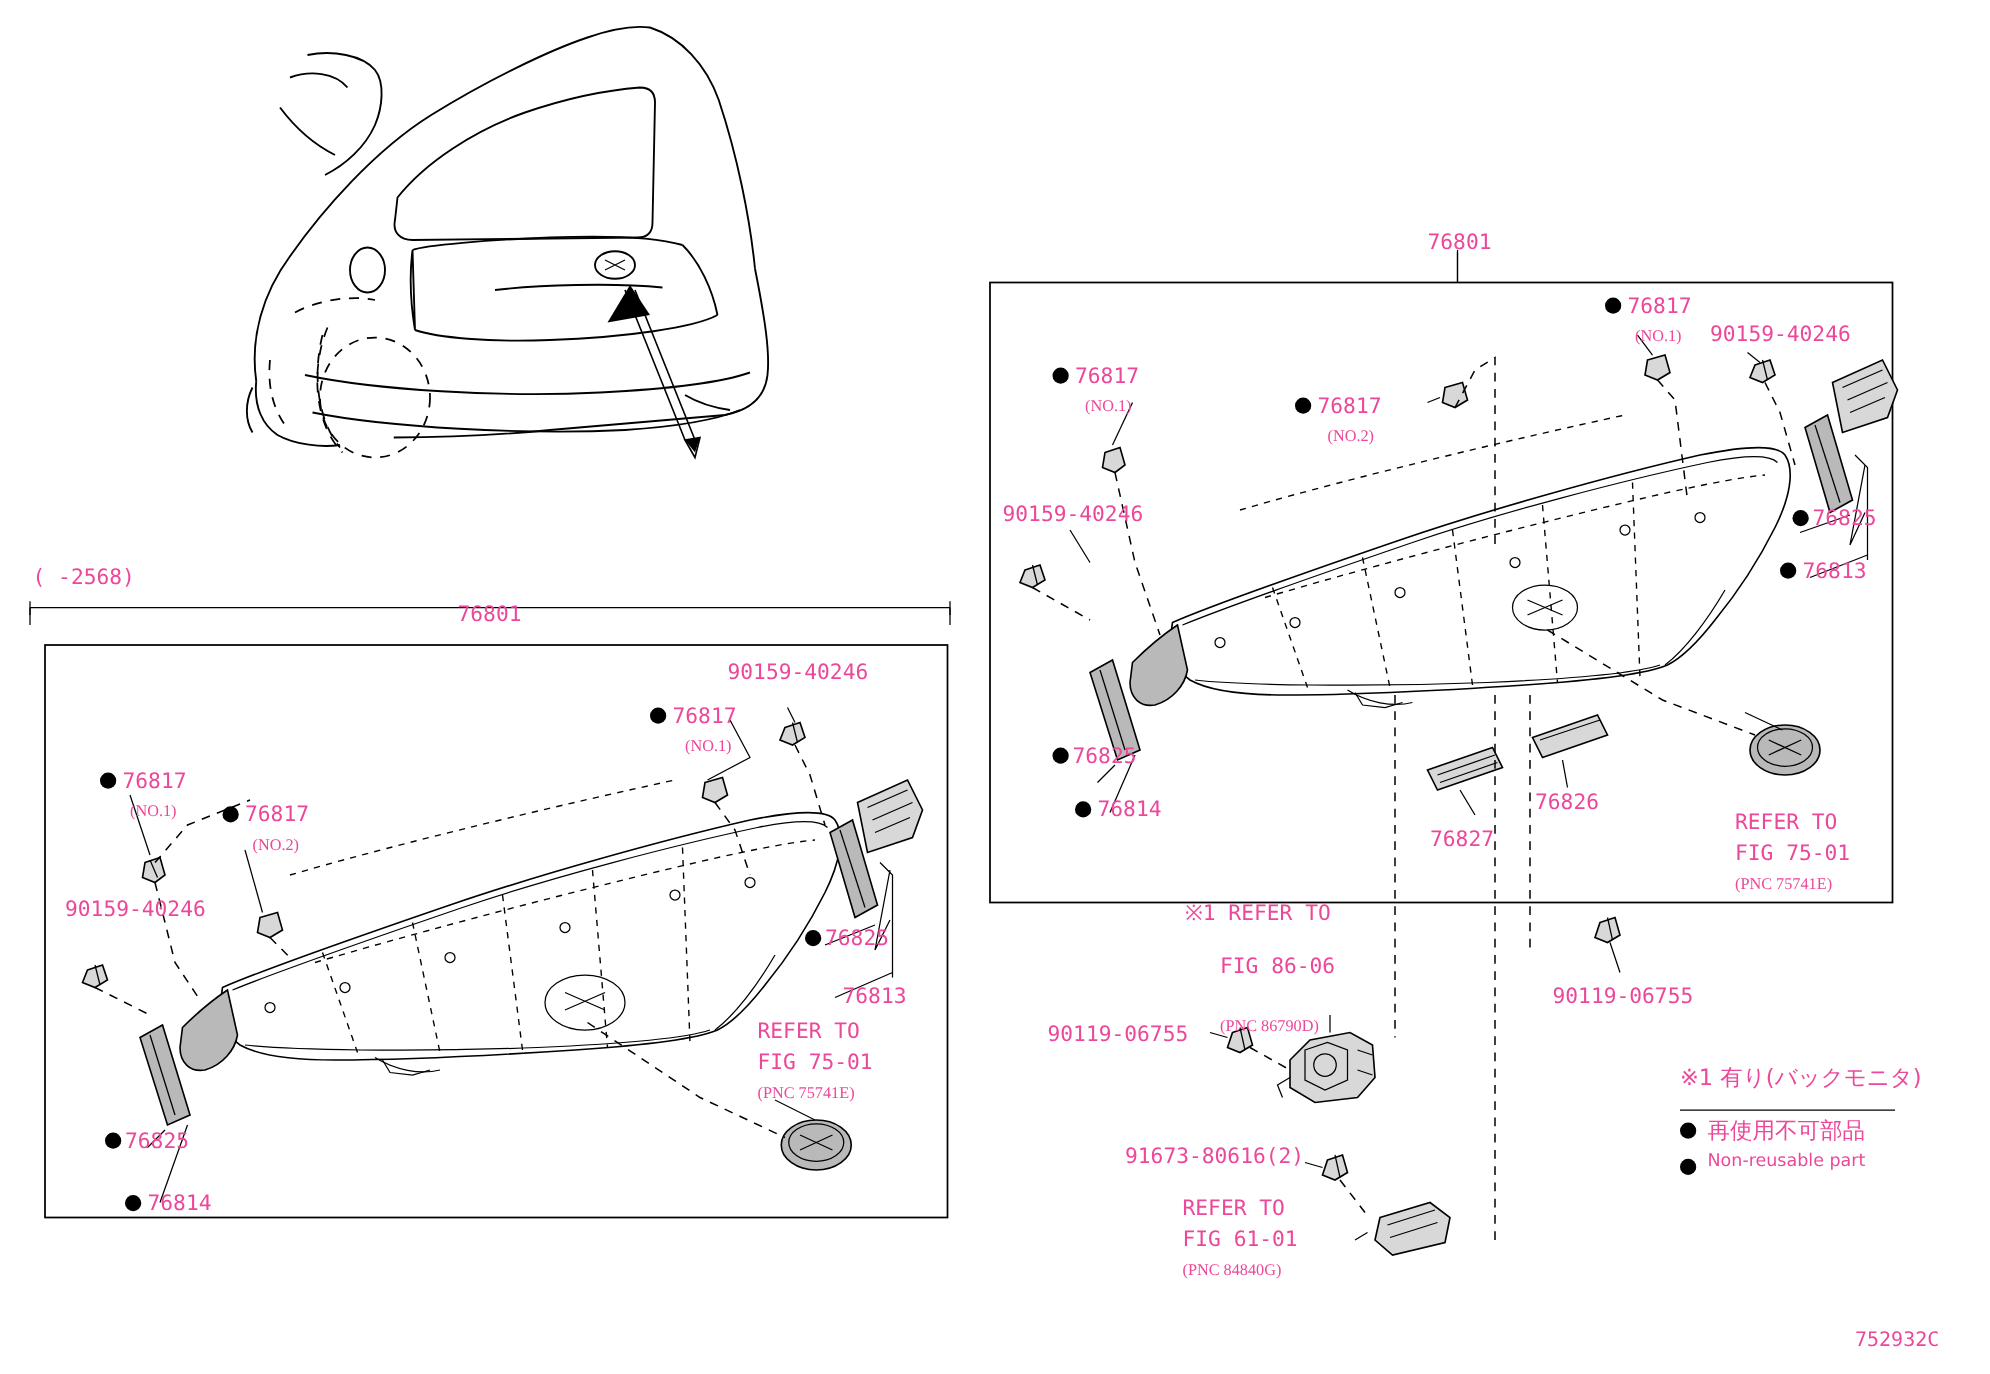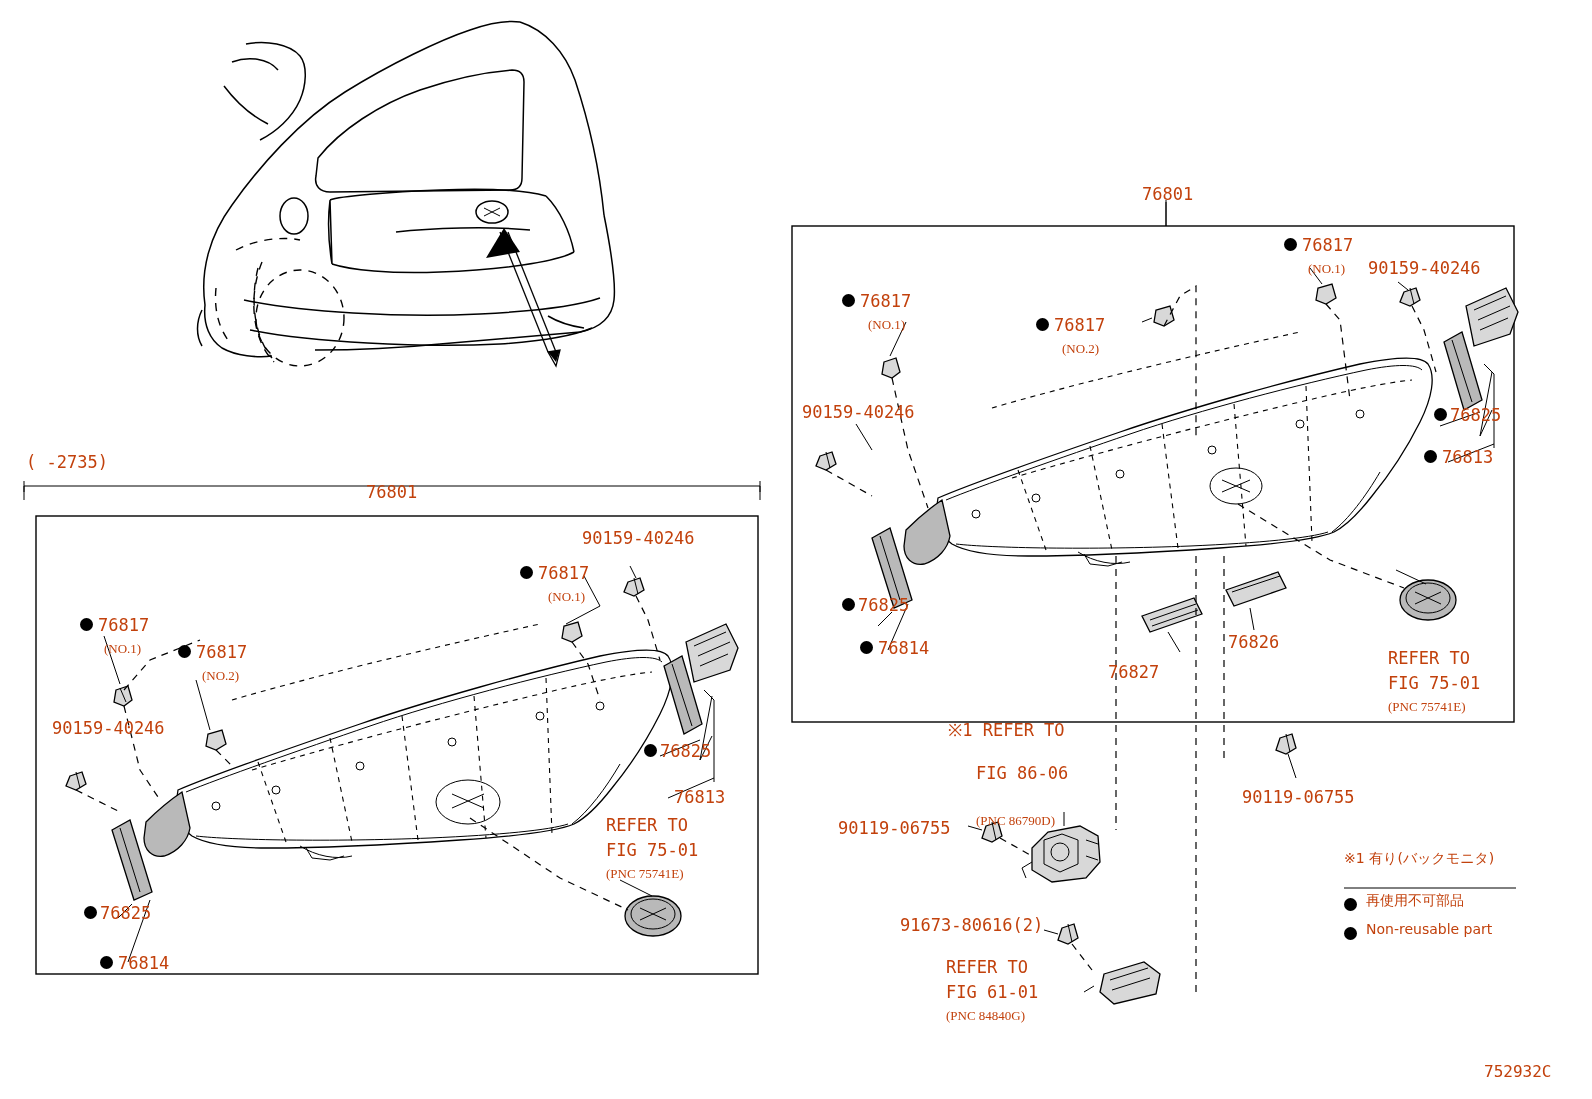--- a/index.html
+++ b/index.html
@@ -10,24 +10,24 @@
     position:relative;
     overflow:hidden;
   }
   .stage { position:absolute; left:0; top:0; width:1592px; height:1099px; }
   .lbl {
     position:absolute;
     font-family:"DejaVu Sans Mono", monospace;
     font-size:17px;
     letter-spacing:0px;
     white-space:nowrap;
-    color:#c2410c;
+    color:#ec4899;
   }
   .lbl.sm { font-size:13px;font-family:Liberation Serif, serif; }
-  .lbl.jp { font-family:"DejaVu Sans", sans-serif; font-size:14px; }
+  .lbl.jp { font-family:"DejaVu Sans", sans-serif; font-size:18px; }
   .lbl.jp2 { font-family:"DejaVu Sans", sans-serif; font-size:14px; }
   .lbl.code { font-size:16px; }
   .dot {
     position:absolute;
     width:13px; height:13px;
     border-radius:50%;
     background:#000;
   }
   svg { position:absolute; left:0; top:0; }
   .ln { stroke:#000; fill:none; stroke-width:1.3; }
@@ -288,21 +288,21 @@
       <path class="dash" d="M1072,944 L1092,970"></path>
       <path class="dash" d="M1000,838 L1032,856"></path>
       <path class="ln-thin" d="M1064,826 L1064,812"></path>
     </g>
 
     <g>
       <path class="ln-thin" d="M1344,888 L1516,888"></path>
     </g>
   </svg>
 
-  <div class="lbl" style="left:26px; top:452px;">(  -2735)</div>
+  <div class="lbl" style="left:26px; top:452px;">(  -2568)</div>
 
   <div class="lbl" style="left:366px; top:482px;">76801</div>
 
   <div class="lbl" style="left:1142px; top:184px;">76801</div>
 
   <div class="dot" style="left:80px; top:618px;"></div>
   <div class="lbl" style="left:98px; top:615px;">76817</div>
   <div class="lbl sm" style="left:104px; top:641px;">(NO.1)</div>
 
   <div class="dot" style="left:178px; top:645px;"></div>
@@ -353,21 +353,21 @@
   <div class="dot" style="left:1424px; top:450px;"></div>
   <div class="lbl" style="left:1442px; top:447px;">76813</div>
 
   <div class="dot" style="left:842px; top:598px;"></div>
   <div class="lbl" style="left:858px; top:595px;">76825</div>
 
   <div class="dot" style="left:860px; top:641px;"></div>
   <div class="lbl" style="left:878px; top:638px;">76814</div>
 
   <div class="lbl" style="left:1228px; top:632px;">76826</div>
-  <div class="lbl" style="left:1108px; top:662px;">76827</div>
+  <div class="lbl" style="left:1144px; top:662px;">76827</div>
 
   <div class="lbl" style="left:1388px; top:648px;">REFER TO</div>
   <div class="lbl" style="left:1388px; top:673px;">FIG 75-01</div>
   <div class="lbl sm" style="left:1388px; top:699px;">(PNC 75741E)</div>
 
   <div class="lbl" style="left:948px; top:718px;">※1 REFER TO</div>
   <div class="lbl" style="left:976px; top:763px;">FIG 86-06</div>
   <div class="lbl sm" style="left:976px; top:813px;">(PNC 86790D)</div>
 
   <div class="lbl" style="left:838px; top:818px;">90119-06755</div>

